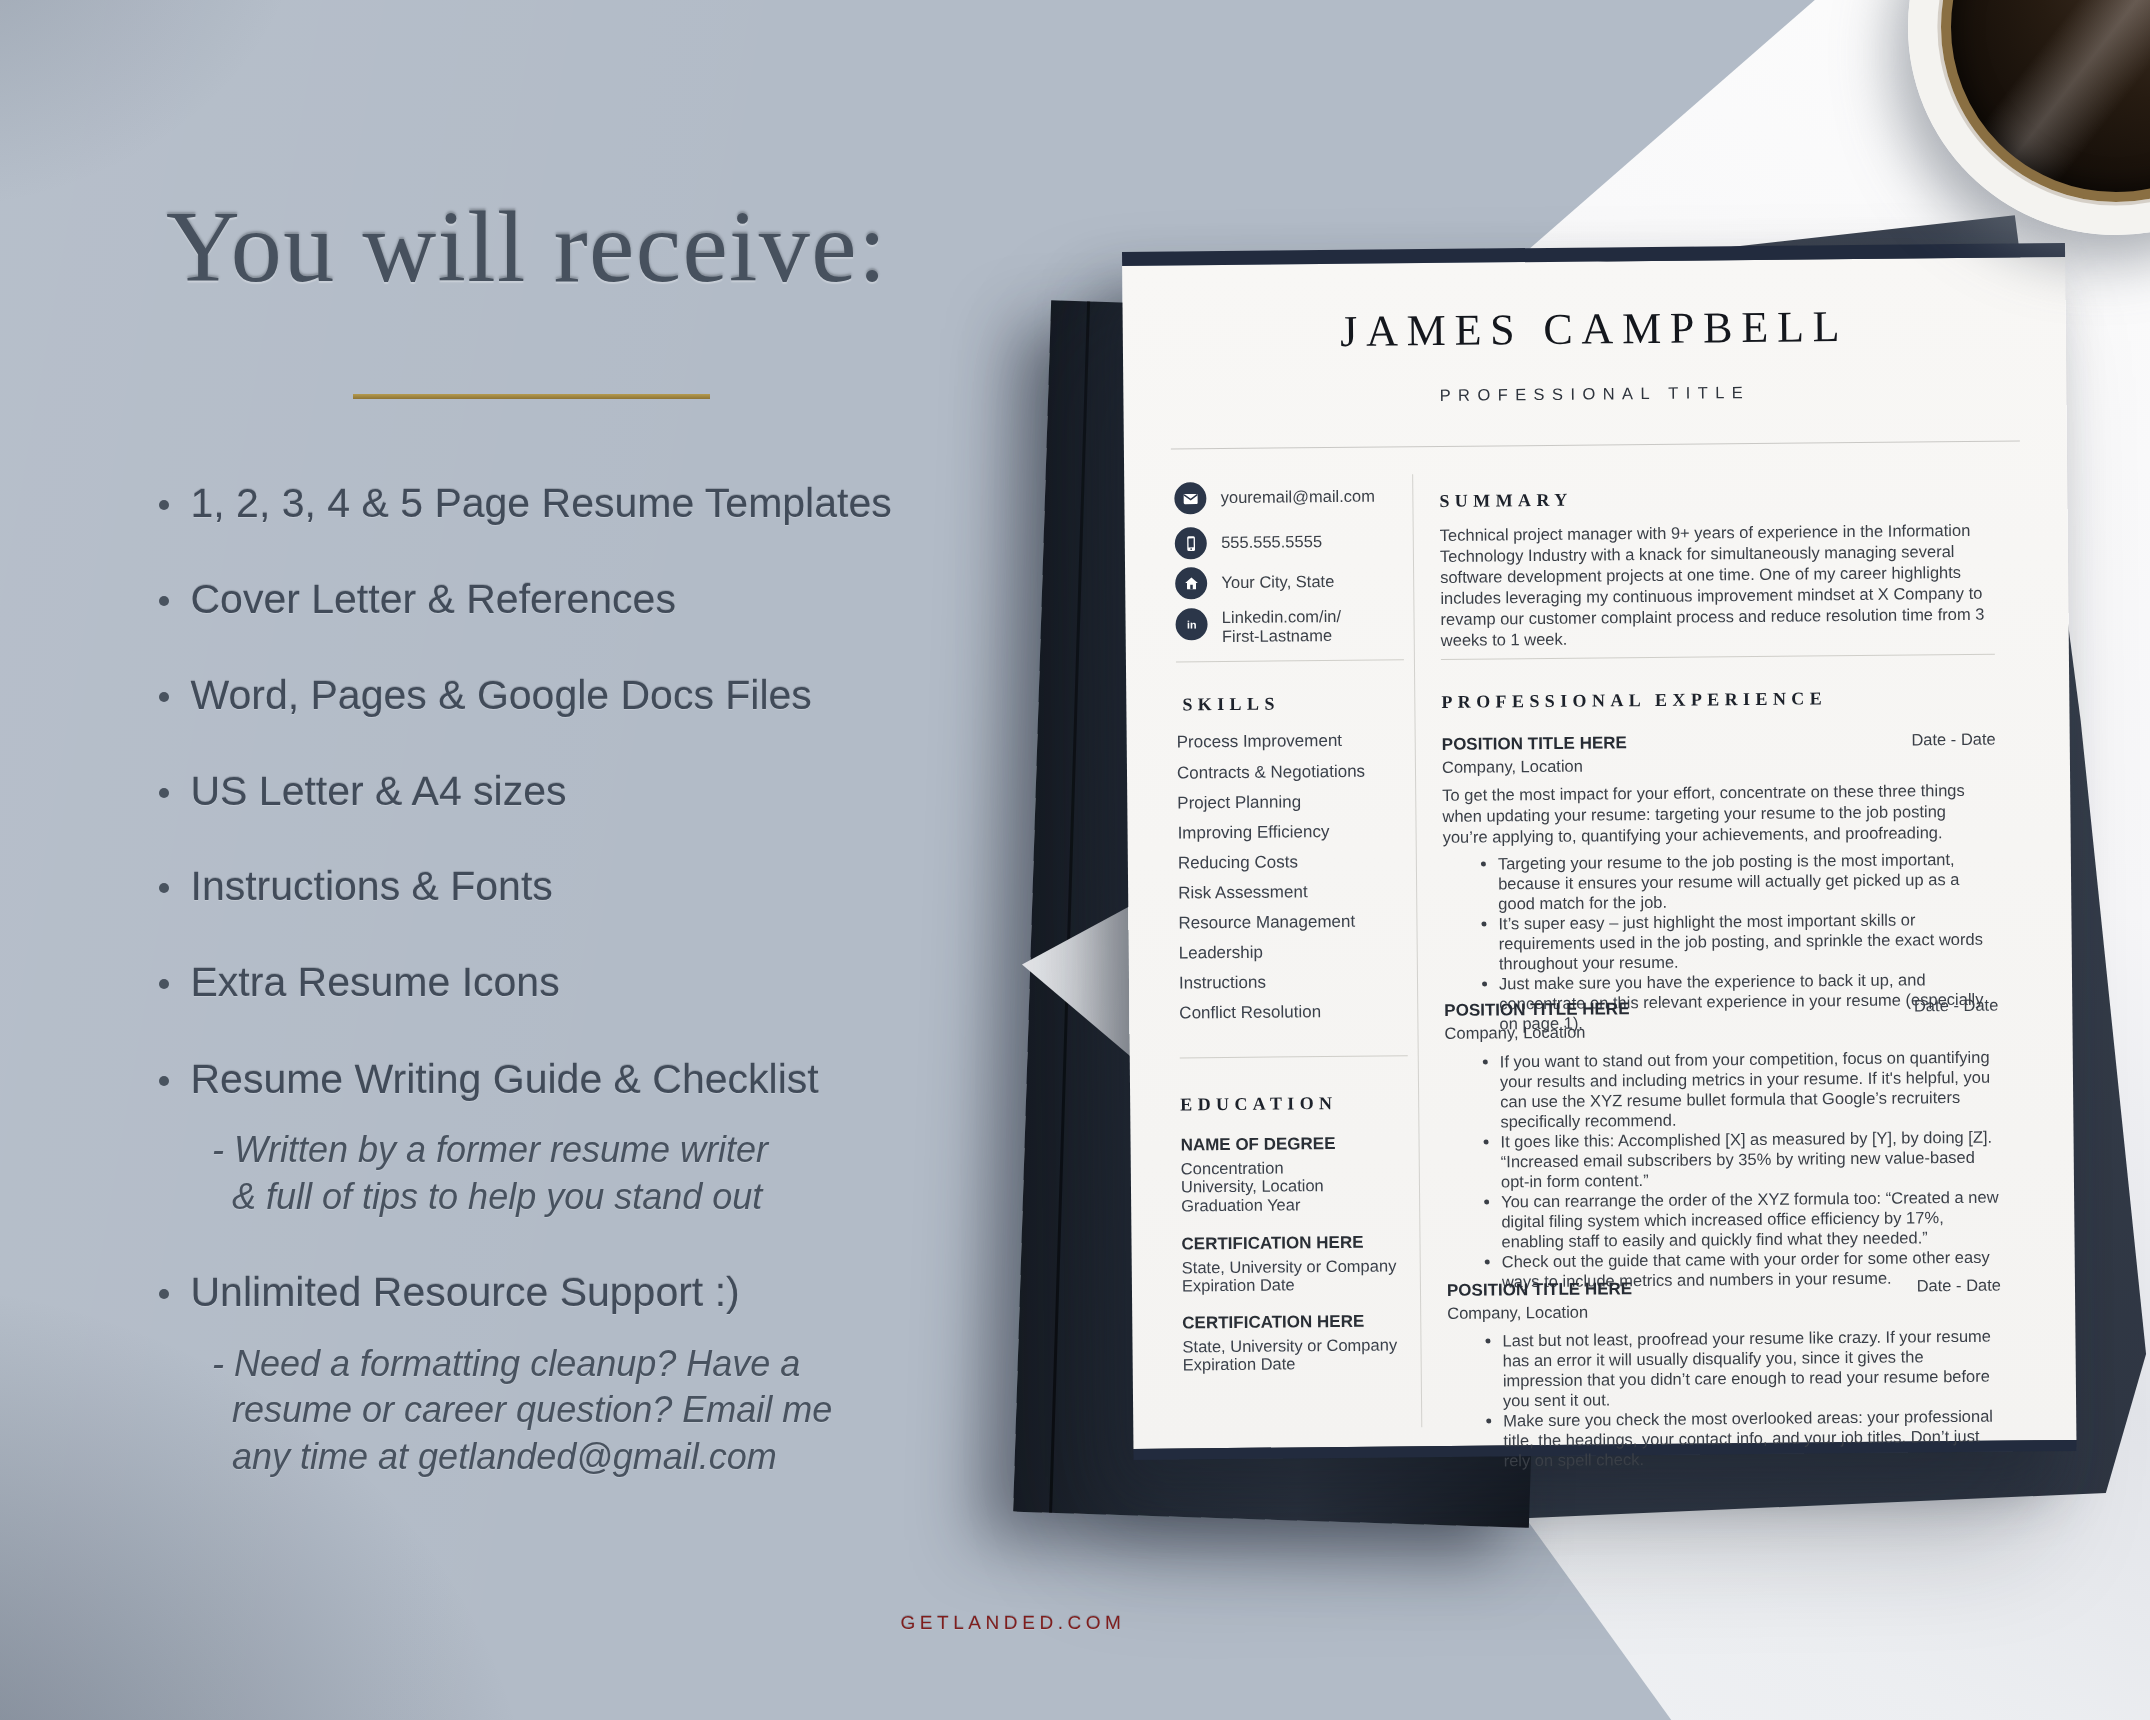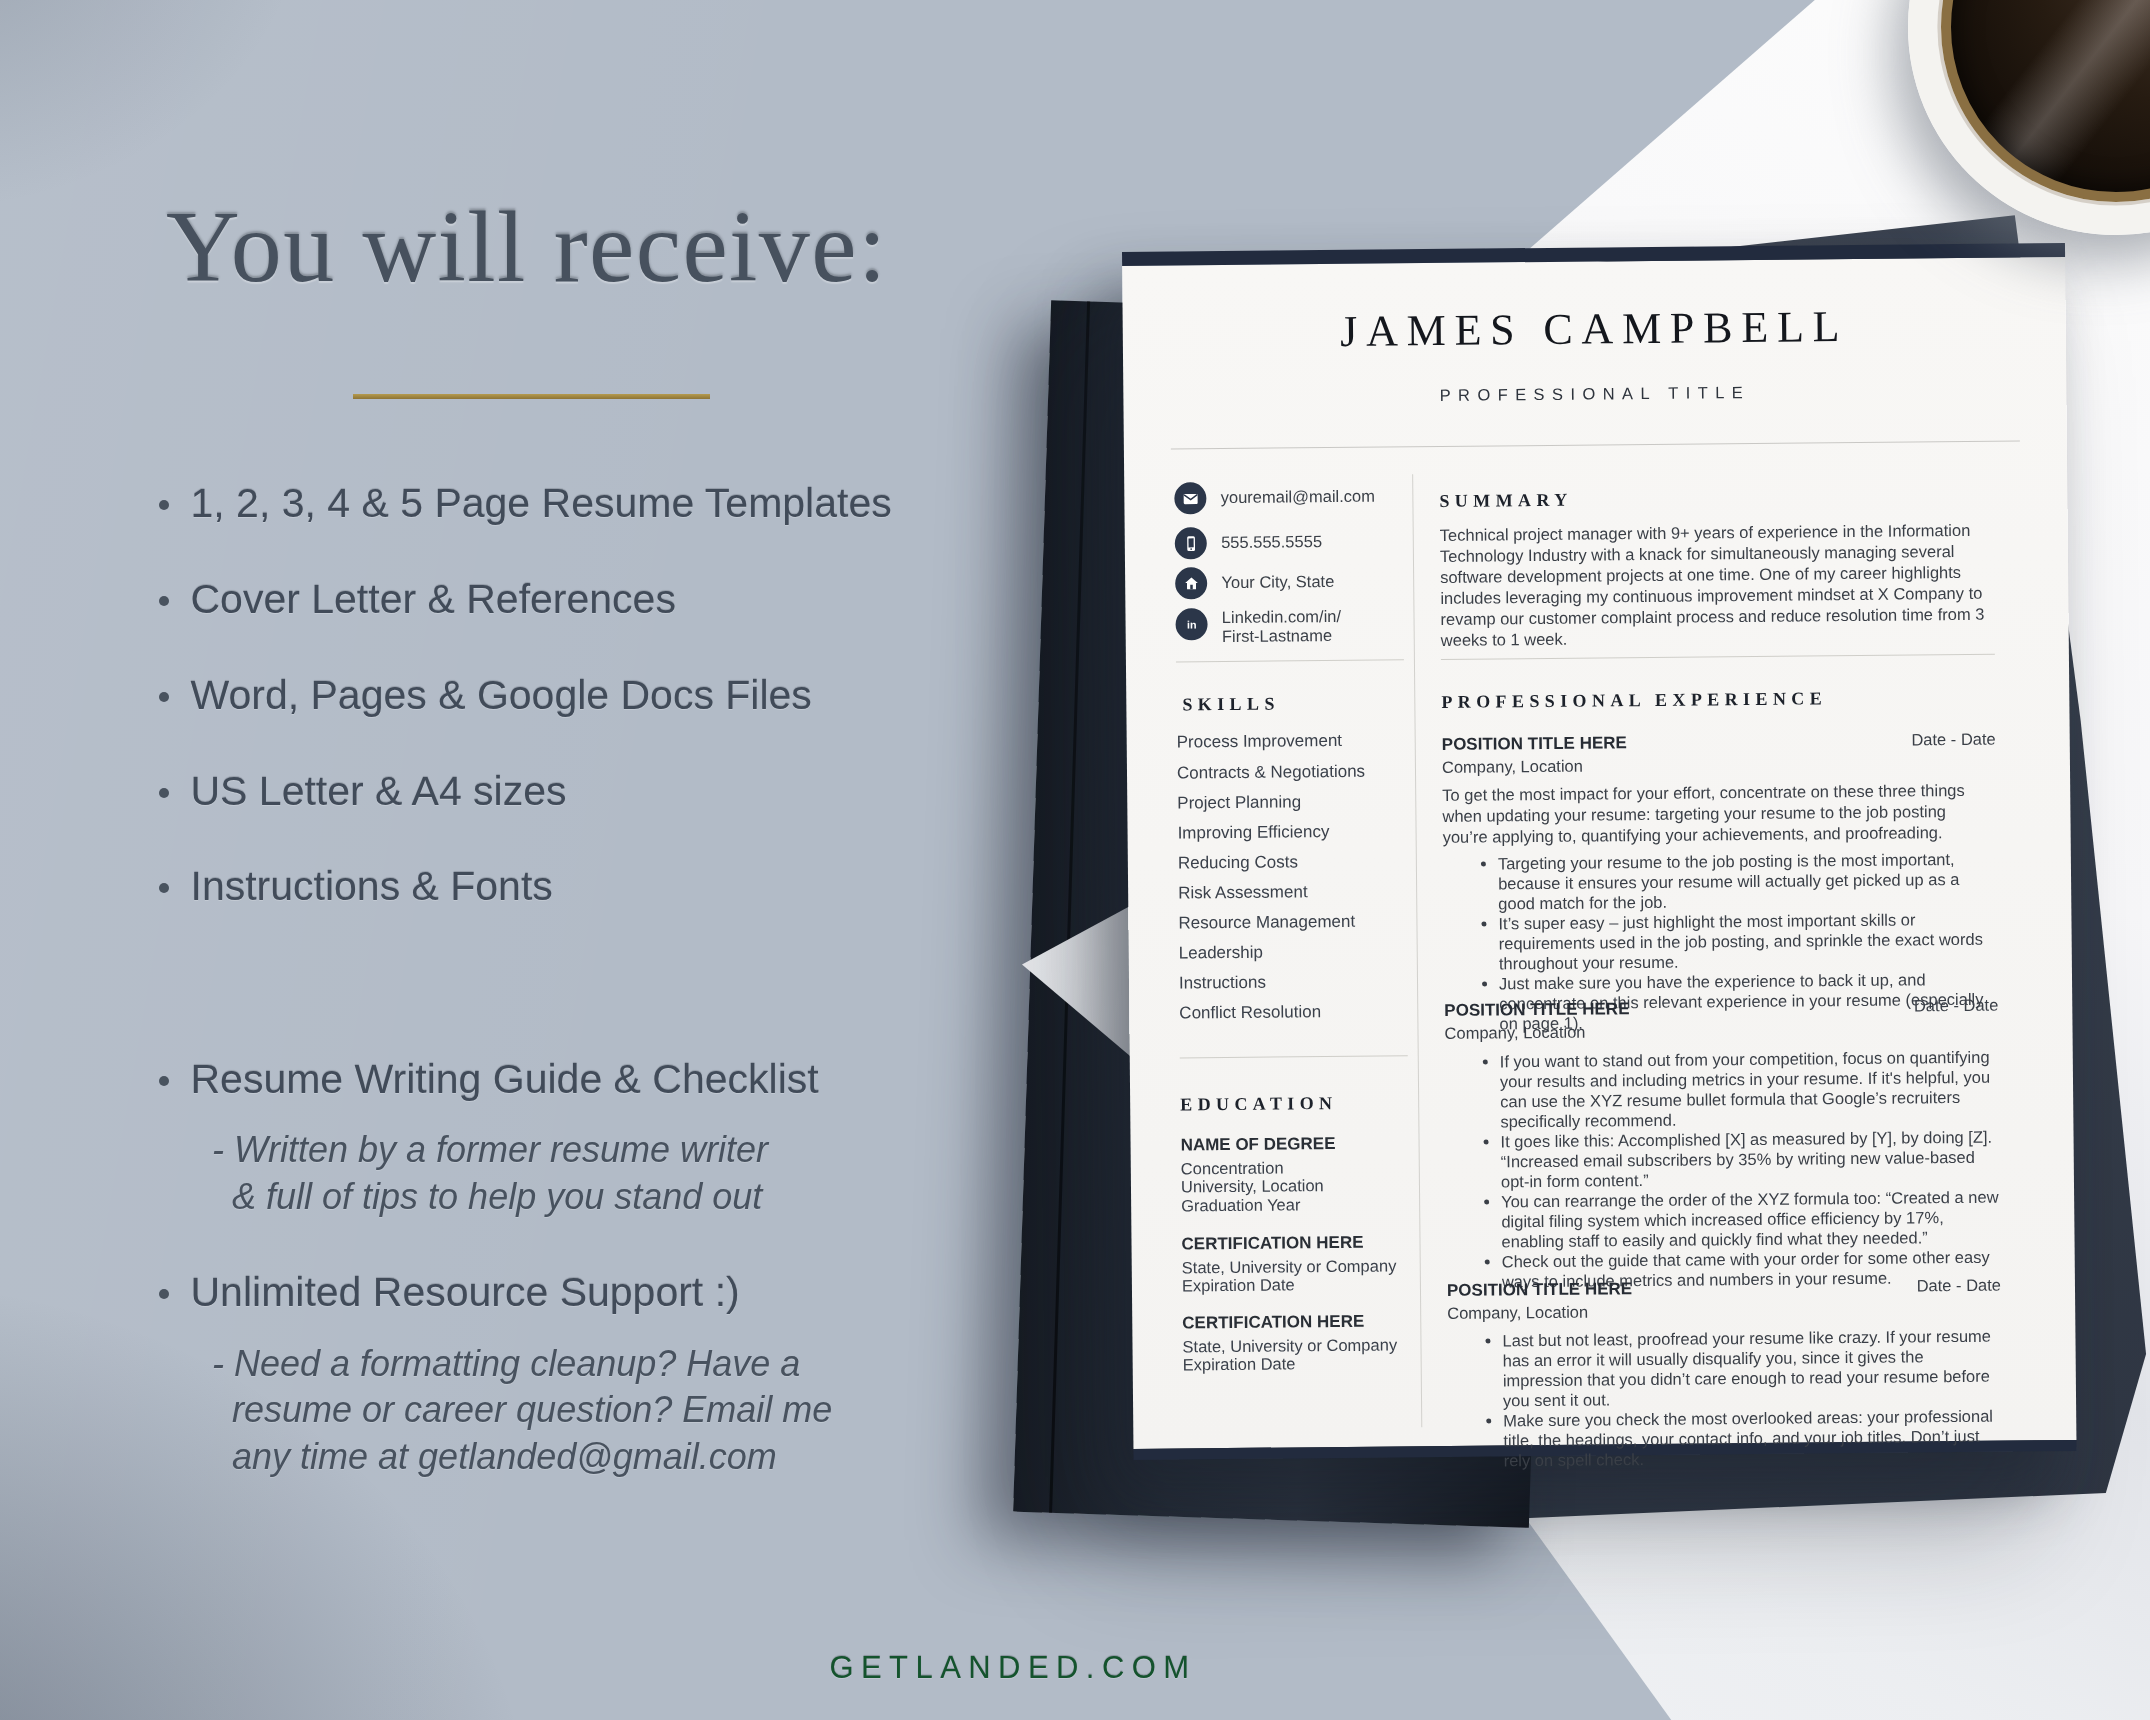--- a/index.html
+++ b/index.html
@@ -47,22 +47,22 @@
   .gold-divider{position:absolute;left:353px;top:394px;width:357px;height:5px;
     background:linear-gradient(180deg,#b59a4e,#8d7435);}
   .bullet-item{position:absolute;left:159px;display:flex;gap:21.5px;align-items:flex-start;
     font-size:41px;color:#414b59;
     text-shadow:0 -0.7px 0.7px rgba(27,32,40,.20), 0 0.7px 0.7px rgba(255,255,255,.22);}
   .dot{flex:0 0 auto;width:10px;height:10px;border-radius:50%;background:#49535f;margin-top:20px;}
   .sub-line{position:absolute;left:212px;font-size:36px;font-style:italic;color:#48525f;
     text-shadow:0 0.7px 0.7px rgba(255,255,255,.20);}
   .sub-indent{left:232px;}
   
-  .site-footer{position:absolute;left:1013px;top:1650px;transform:translateX(-50%);z-index:7;
-    font-size:31px;letter-spacing:.24em;color:#14532d;
+  .site-footer{position:absolute;left:1013px;top:1612px;transform:translateX(-50%);z-index:7;
+    font-size:19px;letter-spacing:.24em;color:#7f1d1d;
     text-shadow:0 -0.7px 0.7px rgba(27,32,40,.25), 0 0.7px 0.7px rgba(255,255,255,.2);}
   
   .page{position:absolute;left:1122px;top:252px;width:943px;height:1208px;z-index:5;
     transform:rotate(-.55deg);transform-origin:top left;
     border-top:14.3px solid #222b3e;border-bottom:11.5px solid #222b3e;box-sizing:border-box;
     background:linear-gradient(180deg,#f8f7f5,#f4f3f1);
     box-shadow:-25px 36px 57px rgba(28,35,48,.42), -50px 79px 115px rgba(28,35,48,.26);}
   .page-inner{position:absolute;inset:0;color:#3a3f47;}
   .r-name{position:absolute;top:42px;left:0;right:0;margin:0;text-align:center;
     font-family:"Liberation Serif",serif;font-weight:400;font-size:44px;letter-spacing:.2em;color:#14171d;}
@@ -128,20 +128,24 @@
         <span>Word, Pages &amp; Google Docs Files</span>
       </div>
     <div class="bullet-item" style="top:768px">
         <span class="dot"></span>
         <span>US Letter &amp; A4 sizes</span>
       </div>
     <div class="bullet-item" style="top:863px">
         <span class="dot"></span>
         <span>Instructions &amp; Fonts</span>
       </div>
+    <div class="bullet-item" style="top:959px">
+        <span class="dot"></span>
+        <span>Extra Resume Icons</span>
+      </div>
     <div class="bullet-item" style="top:1056px">
         <span class="dot"></span>
         <span>Resume Writing Guide &amp; Checklist</span>
       </div>
     <div class="sub-line sub-indent" style="top:1176px">&amp; full of tips to help you stand out</div>
     <div class="sub-line" style="top:1129px">- Written by a former resume writer</div>
     <div class="bullet-item" style="top:1269px">
         <span class="dot"></span>
         <span>Unlimited Resource Support :)</span>
       </div>

